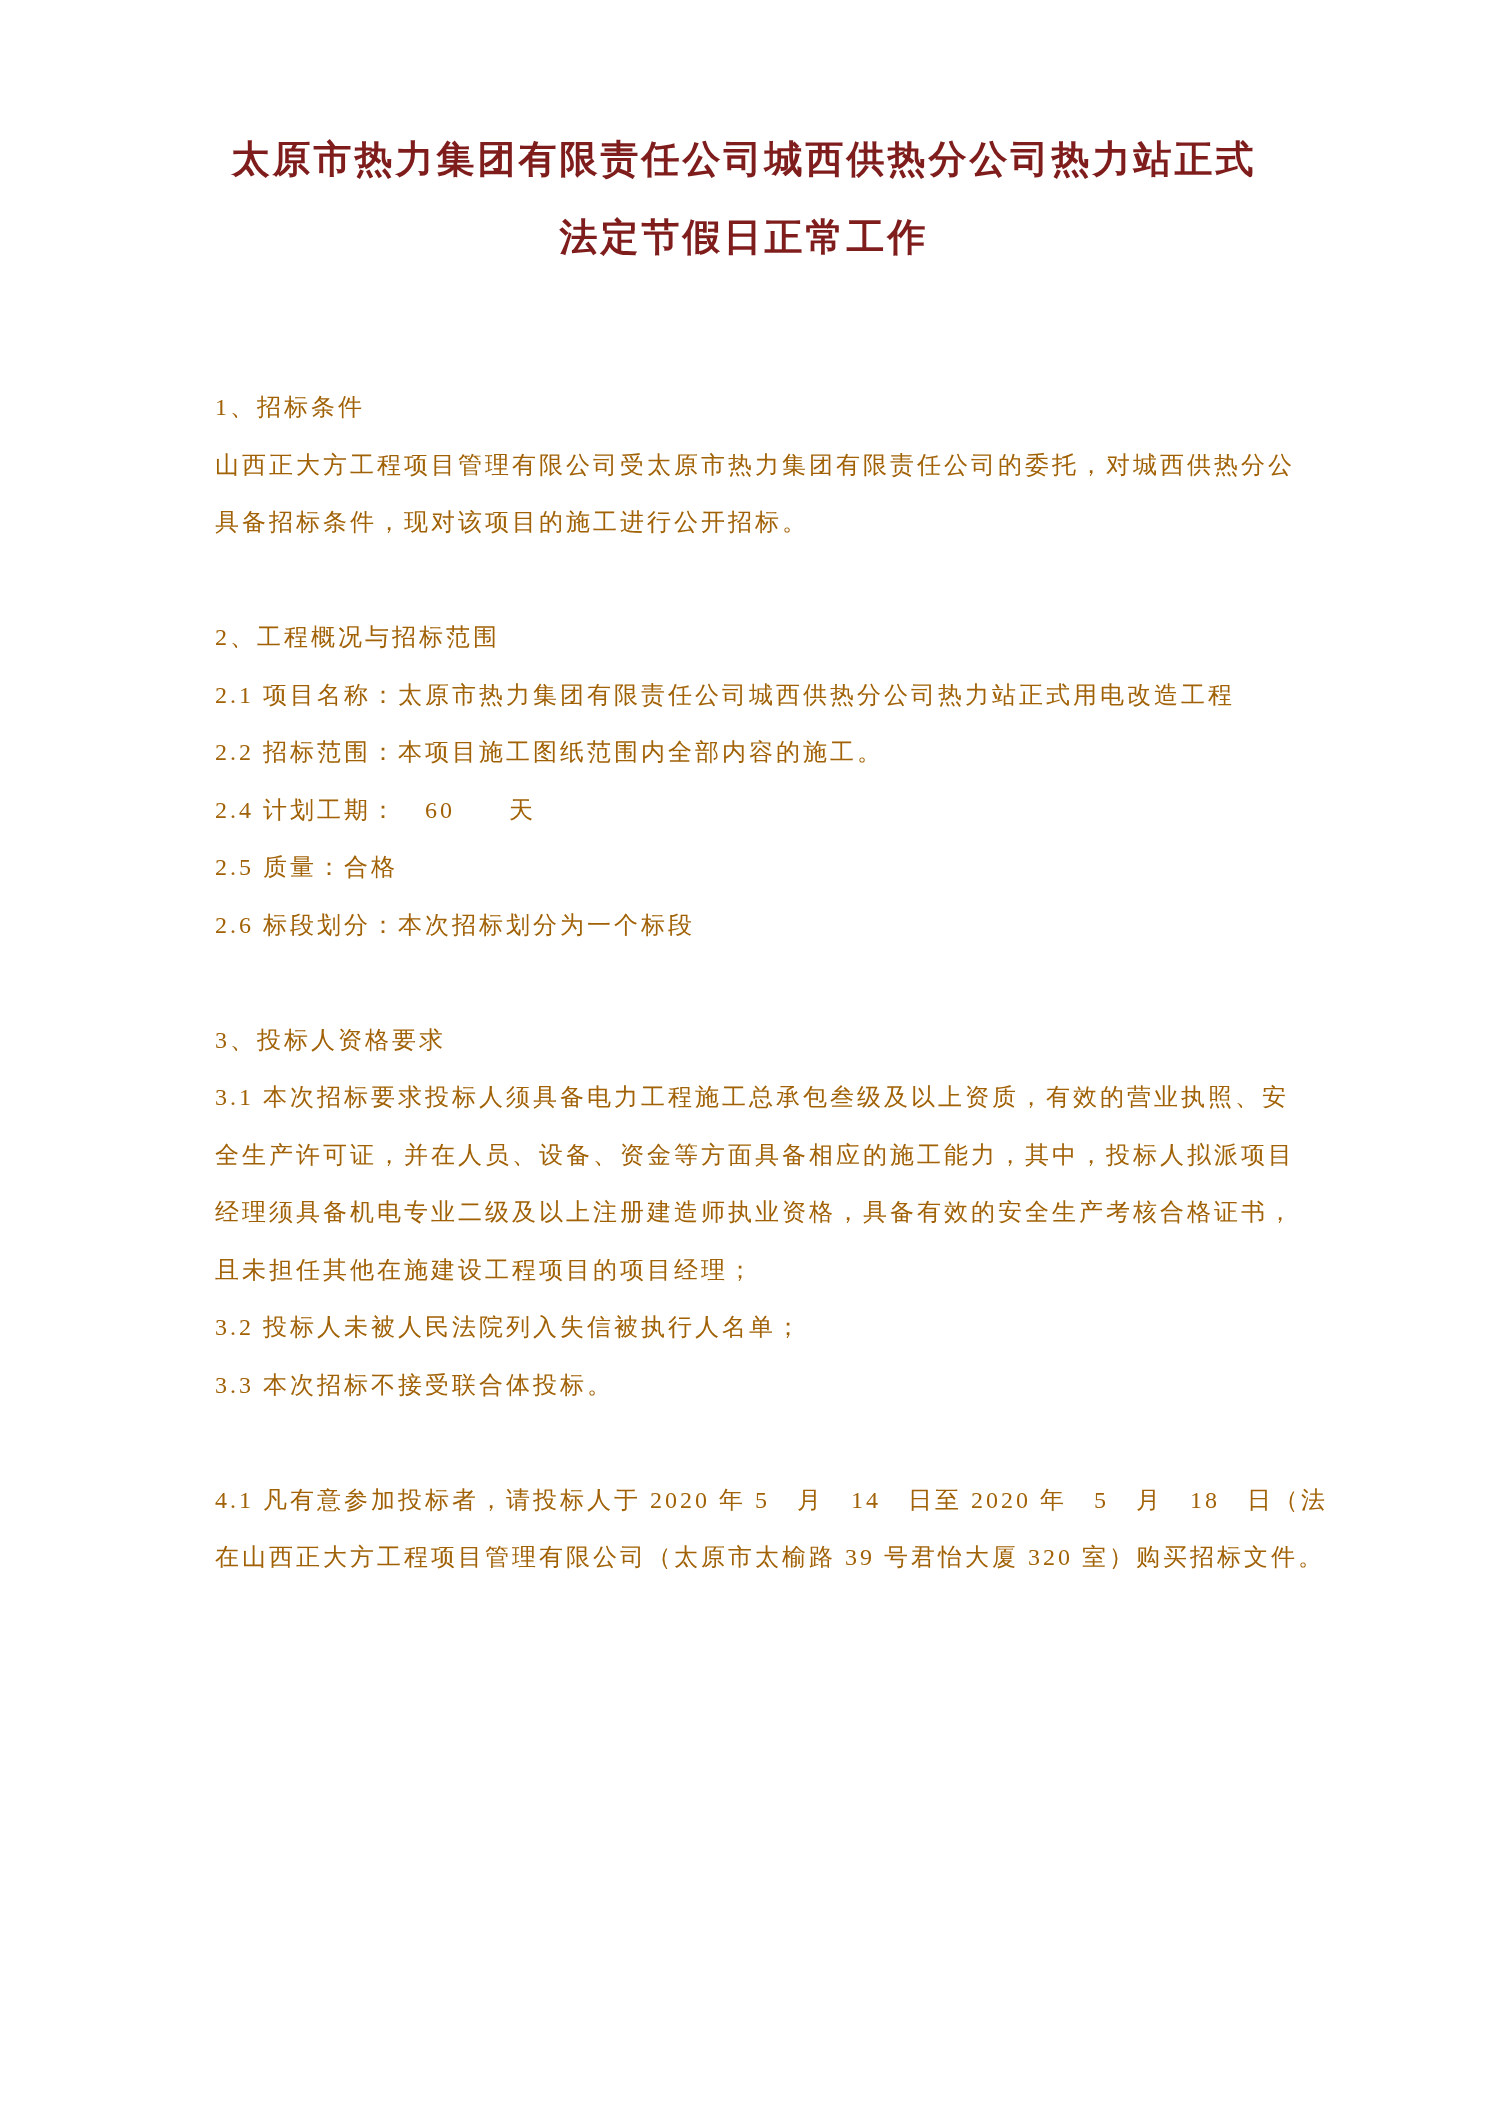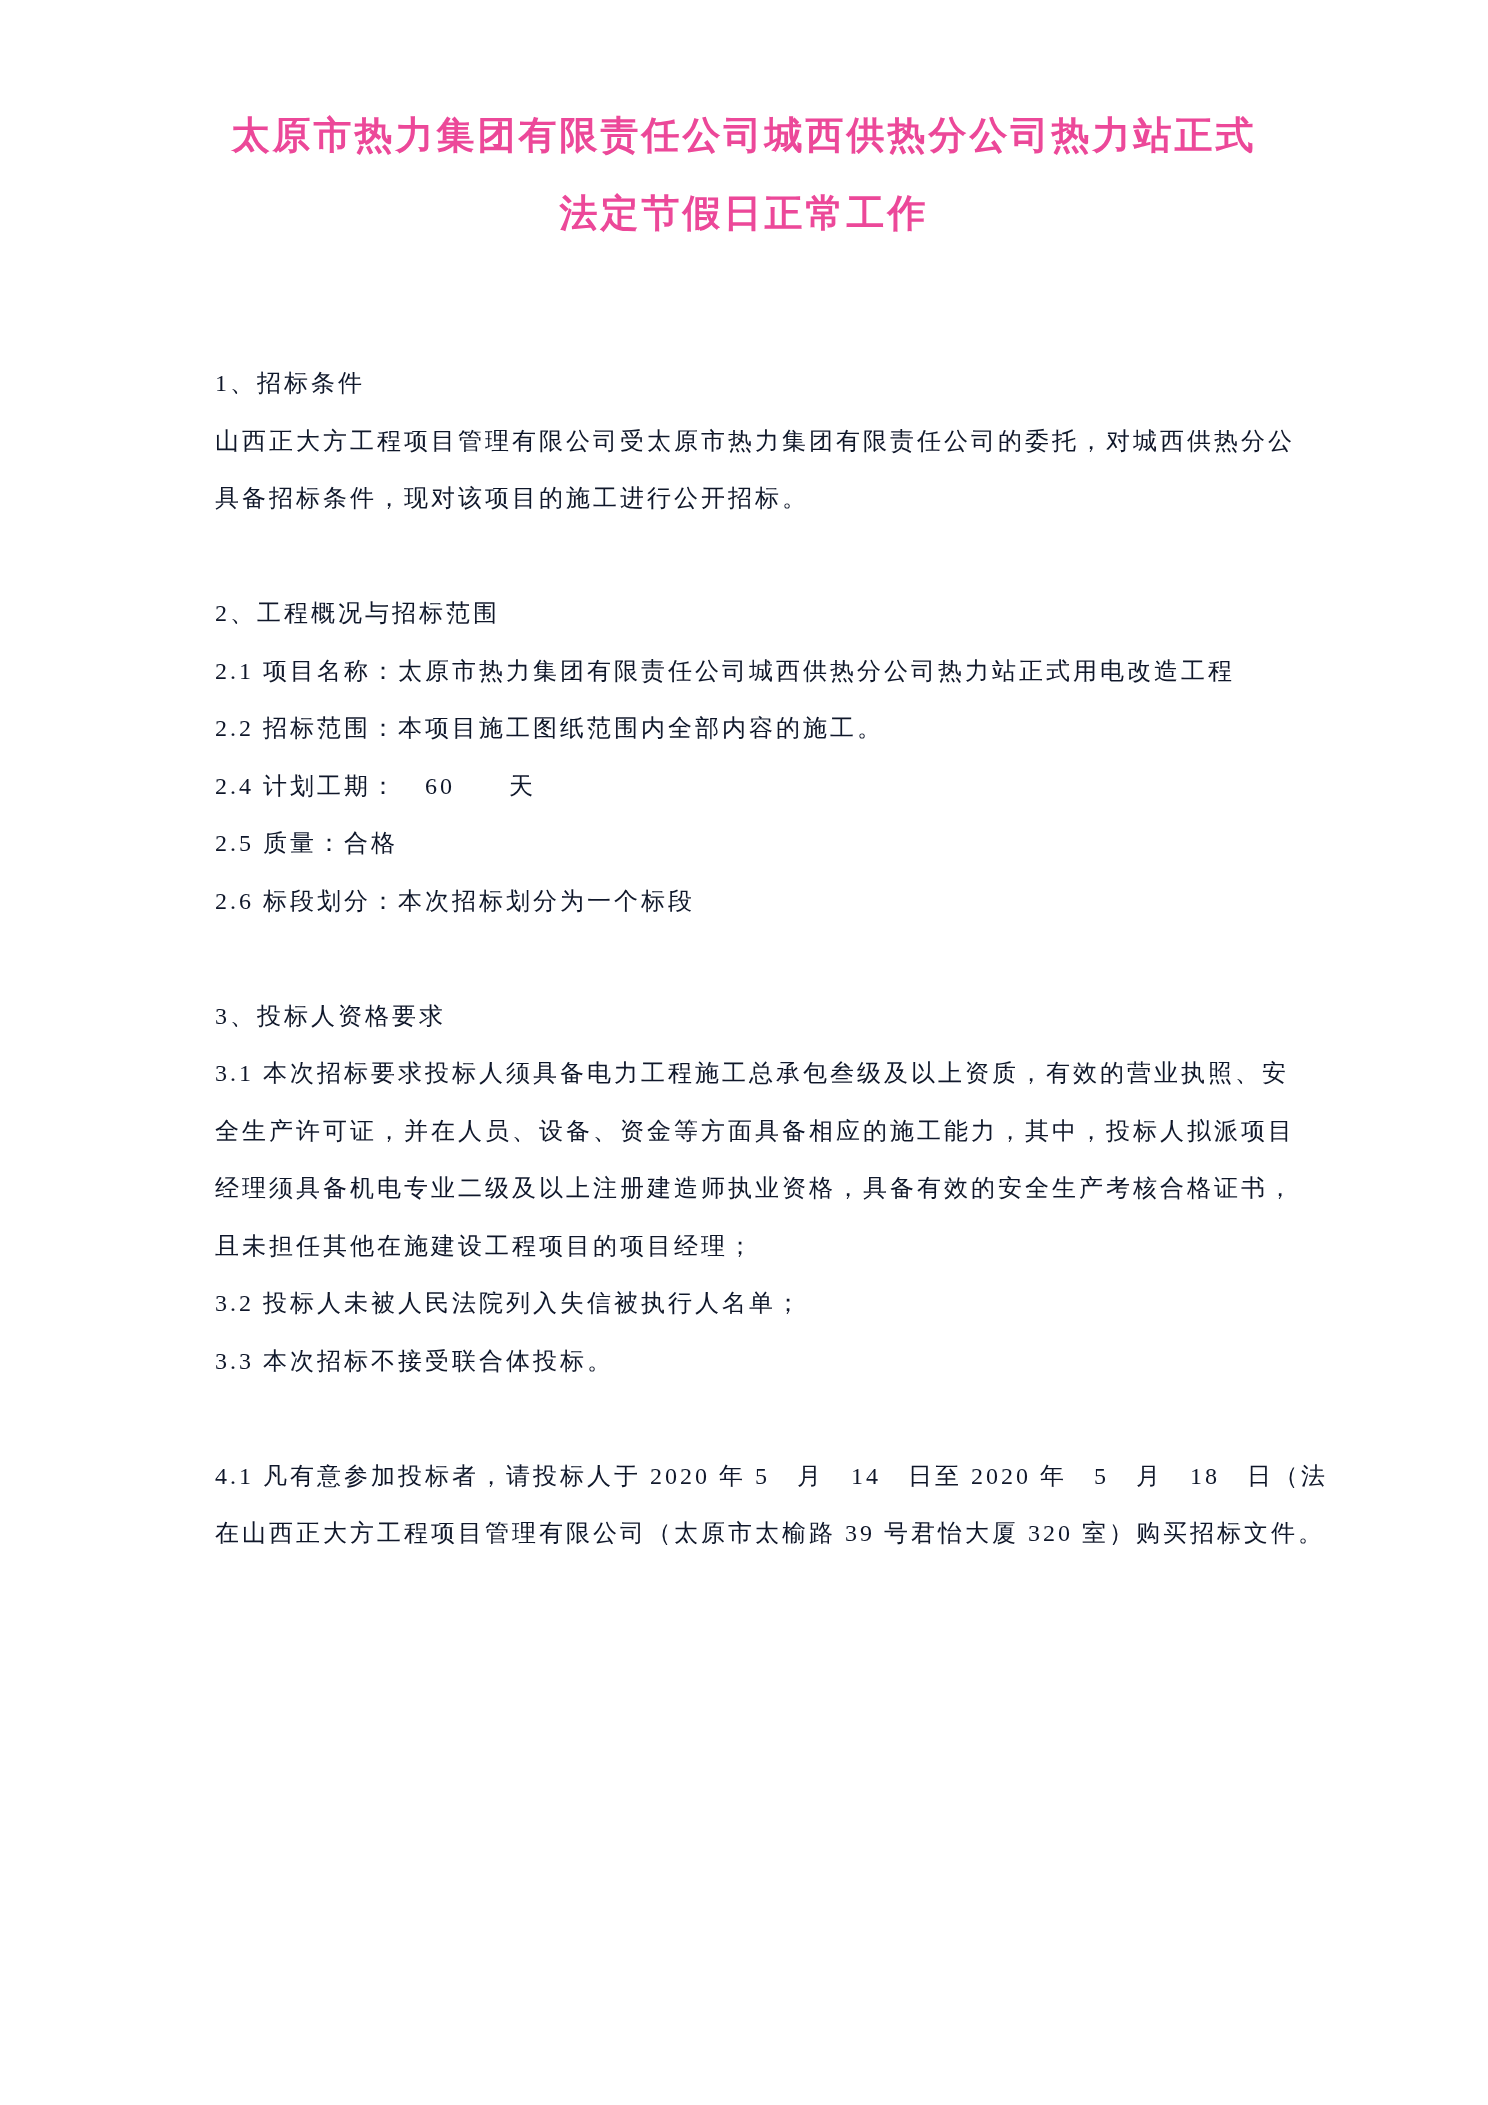--- a/index.html
+++ b/index.html
@@ -11,38 +11,38 @@
     position: relative;
     width: 1488px;
     height: 2105px;
     background: #ffffff;
     color: #151515;
     font-family: "Liberation Serif", "DejaVu Serif", serif;
     overflow: hidden;
   }
   .doc-title {
     margin: 0;
-    padding-top: 96px;
+    padding-top: 120px;
     text-align: center;
     font-size: 38px;
     font-weight: bold;
     line-height: 78px;
     letter-spacing: 3px;
-    color: #ec4899;
+    color: #7f1d1d;
   }
   .doc-title .t-line {
     display: block;
   }
   .content {
     margin-top: 103px;
     margin-left: 215px;
     width: 1080px;
     font-size: 24px;
     letter-spacing: 3px;
-    color: #0f172a;
+    color: #a16207;
   }
   .section {
     margin-top: 57.5px;
   }
   .section:first-child {
     margin-top: 0;
   }
   .heading,
   .line {
     display: block;

